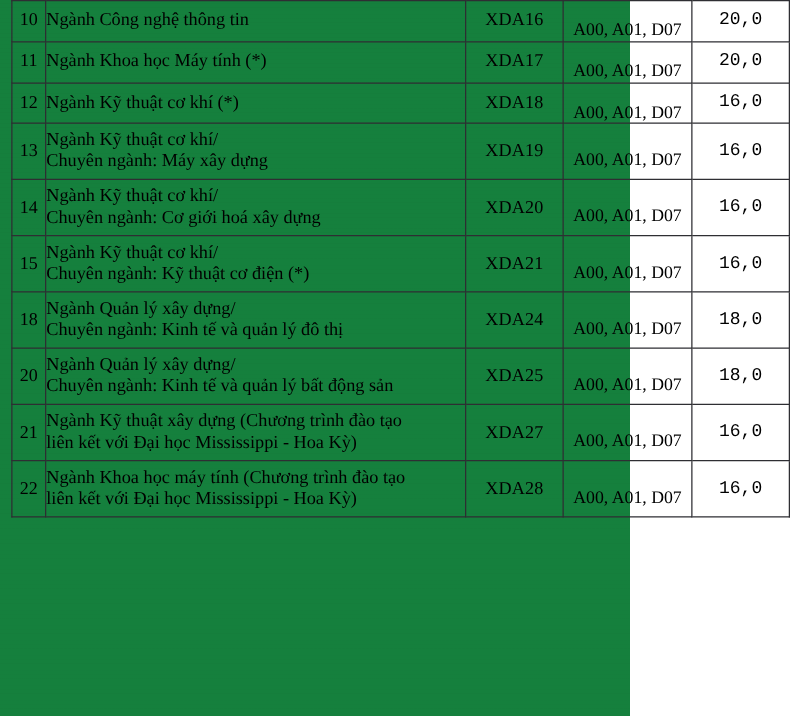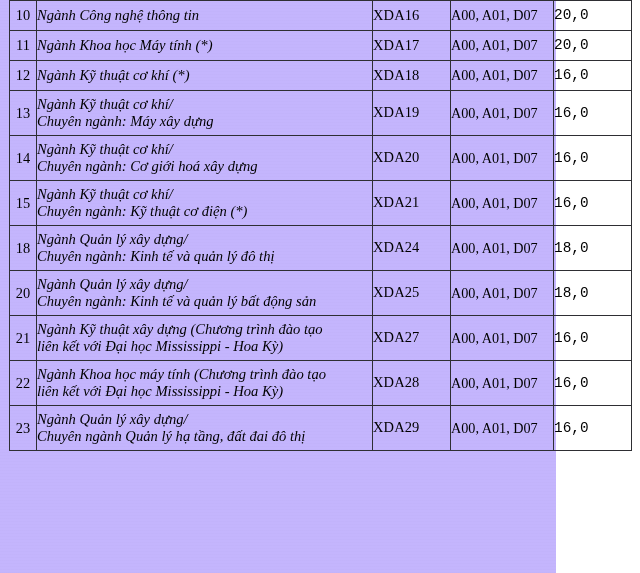--- a/index.html
+++ b/index.html
@@ -10,23 +10,23 @@
   body {
     width: 640px;
     height: 573px;
     font-family: "Liberation Serif", "DejaVu Serif", serif;
     color: #000000;
     overflow: hidden;
   }
 
   #scan {
     position: relative;
-    width: 556px;
+    width: 504px;
     height: 573px;
-    background: #c4b5fd;
+    background: #15803d;
   }
 
   table.admissions-table {
     position: absolute;
     left: 9px;
     top: 0px;
     width: 622px;
     border-collapse: collapse;
     table-layout: fixed;
     font-size: 14.6px;
@@ -47,36 +47,35 @@
 
   td.cell-no {
     text-align: center;
     font-size: 14.4px;
     padding: 0 1px;
   }
 
   td.cell-name {
     text-align: left;
     padding: 2px 4px 2px 9px;
-    font-style: italic;
   }
 
   td.cell-code,
   td.cell-block,
   td.cell-score {
-    text-align: left;
+    text-align: center;
     padding: 2px 2px;
   }
 
   td.cell-block { font-size: 14.2px; }
   td.cell-score { font-size: 14.4px; font-family: Liberation Mono, monospace; }
   td.cell-code  { font-size: 14.5px; letter-spacing: 0.1px; }
 
   .nm-line { display: block; white-space: nowrap; }
-  .blk-line { display: block; white-space: nowrap; }
+  .blk-line { display: block; white-space: nowrap; margin-top: 15px; }
 
   
   tr.r-single > td { height: 29px; }
   tr.r-double > td { height: 44px; }
   tr.r-tall   > td { height: 46px; }
 
   
   #grain {
     position: absolute;
     inset: 0;
@@ -209,28 +208,16 @@
           <td class="cell-name">
             <span class="nm-line">Ngành Khoa học máy tính (Chương trình đào tạo</span>
             <span class="nm-line">liên kết với Đại học Mississippi - Hoa Kỳ)</span>
           </td>
           <td class="cell-code">XDA28</td>
           <td class="cell-block">
             <span class="blk-line">A00, A01, D07</span>
           </td>
           <td class="cell-score">16,0</td>
         </tr>
-        <tr class="r-double">
-          <td class="cell-no">23</td>
-          <td class="cell-name">
-            <span class="nm-line">Ngành Quản lý xây dựng/</span>
-            <span class="nm-line">Chuyên ngành Quản lý hạ tầng, đất đai đô thị</span>
-          </td>
-          <td class="cell-code">XDA29</td>
-          <td class="cell-block">
-            <span class="blk-line">A00, A01, D07</span>
-          </td>
-          <td class="cell-score">16,0</td>
-        </tr>
       </tbody>
   </table>
   <div id="grain"></div>
 </div>
 
 </body></html>

